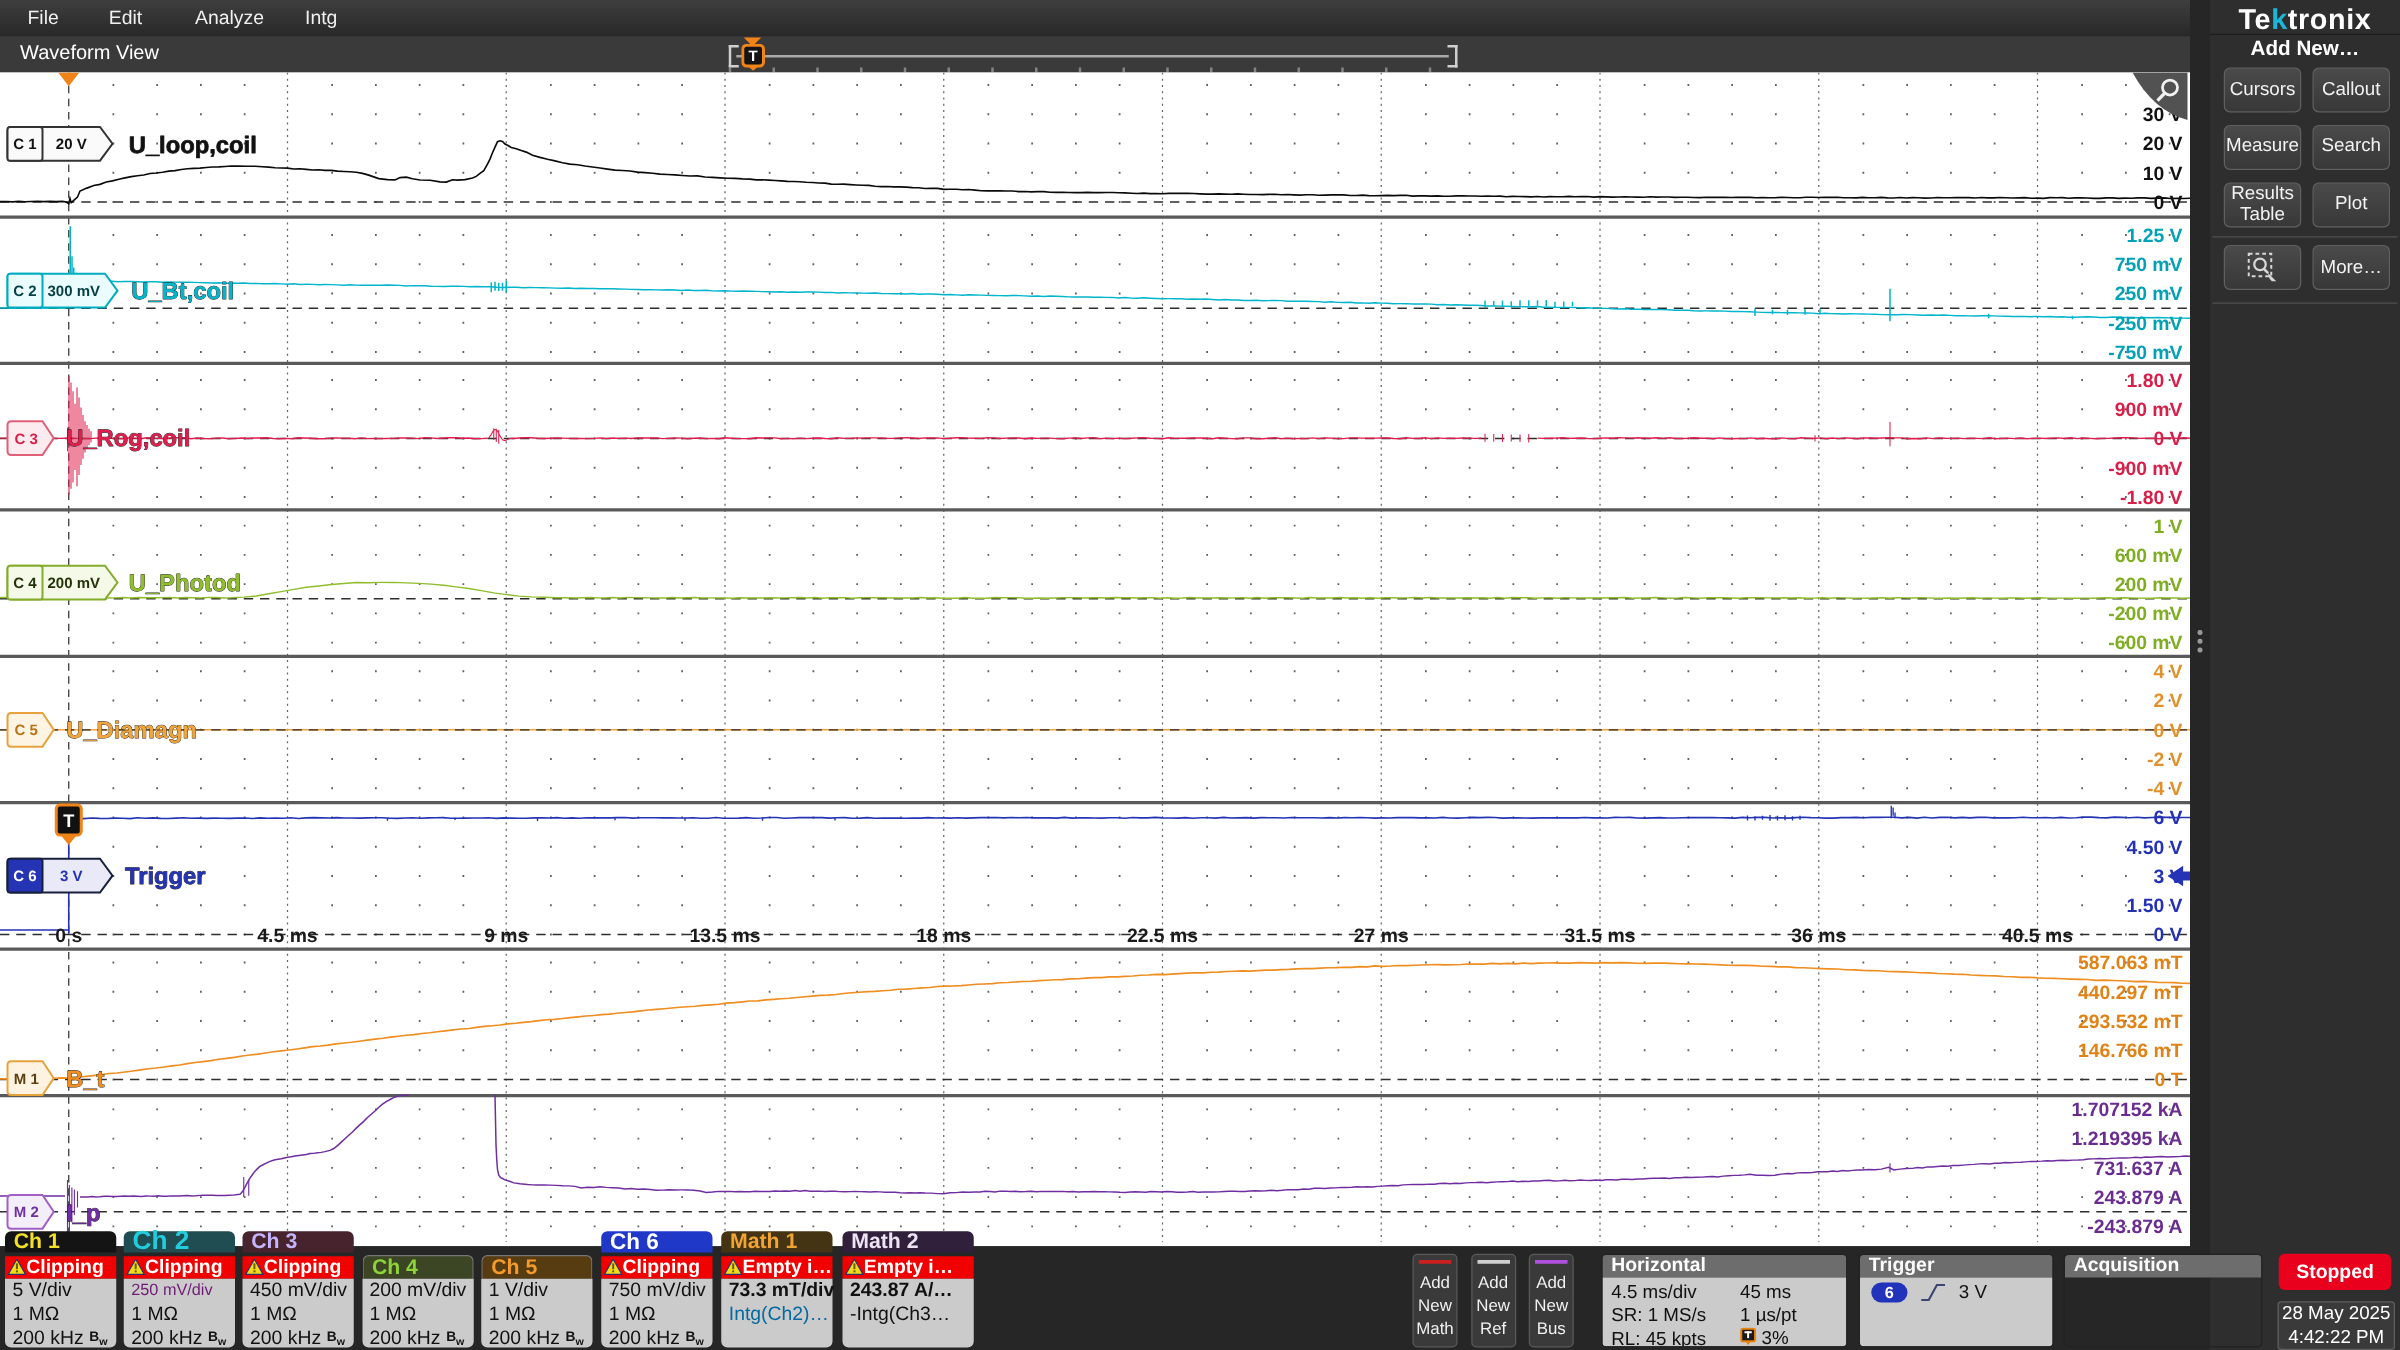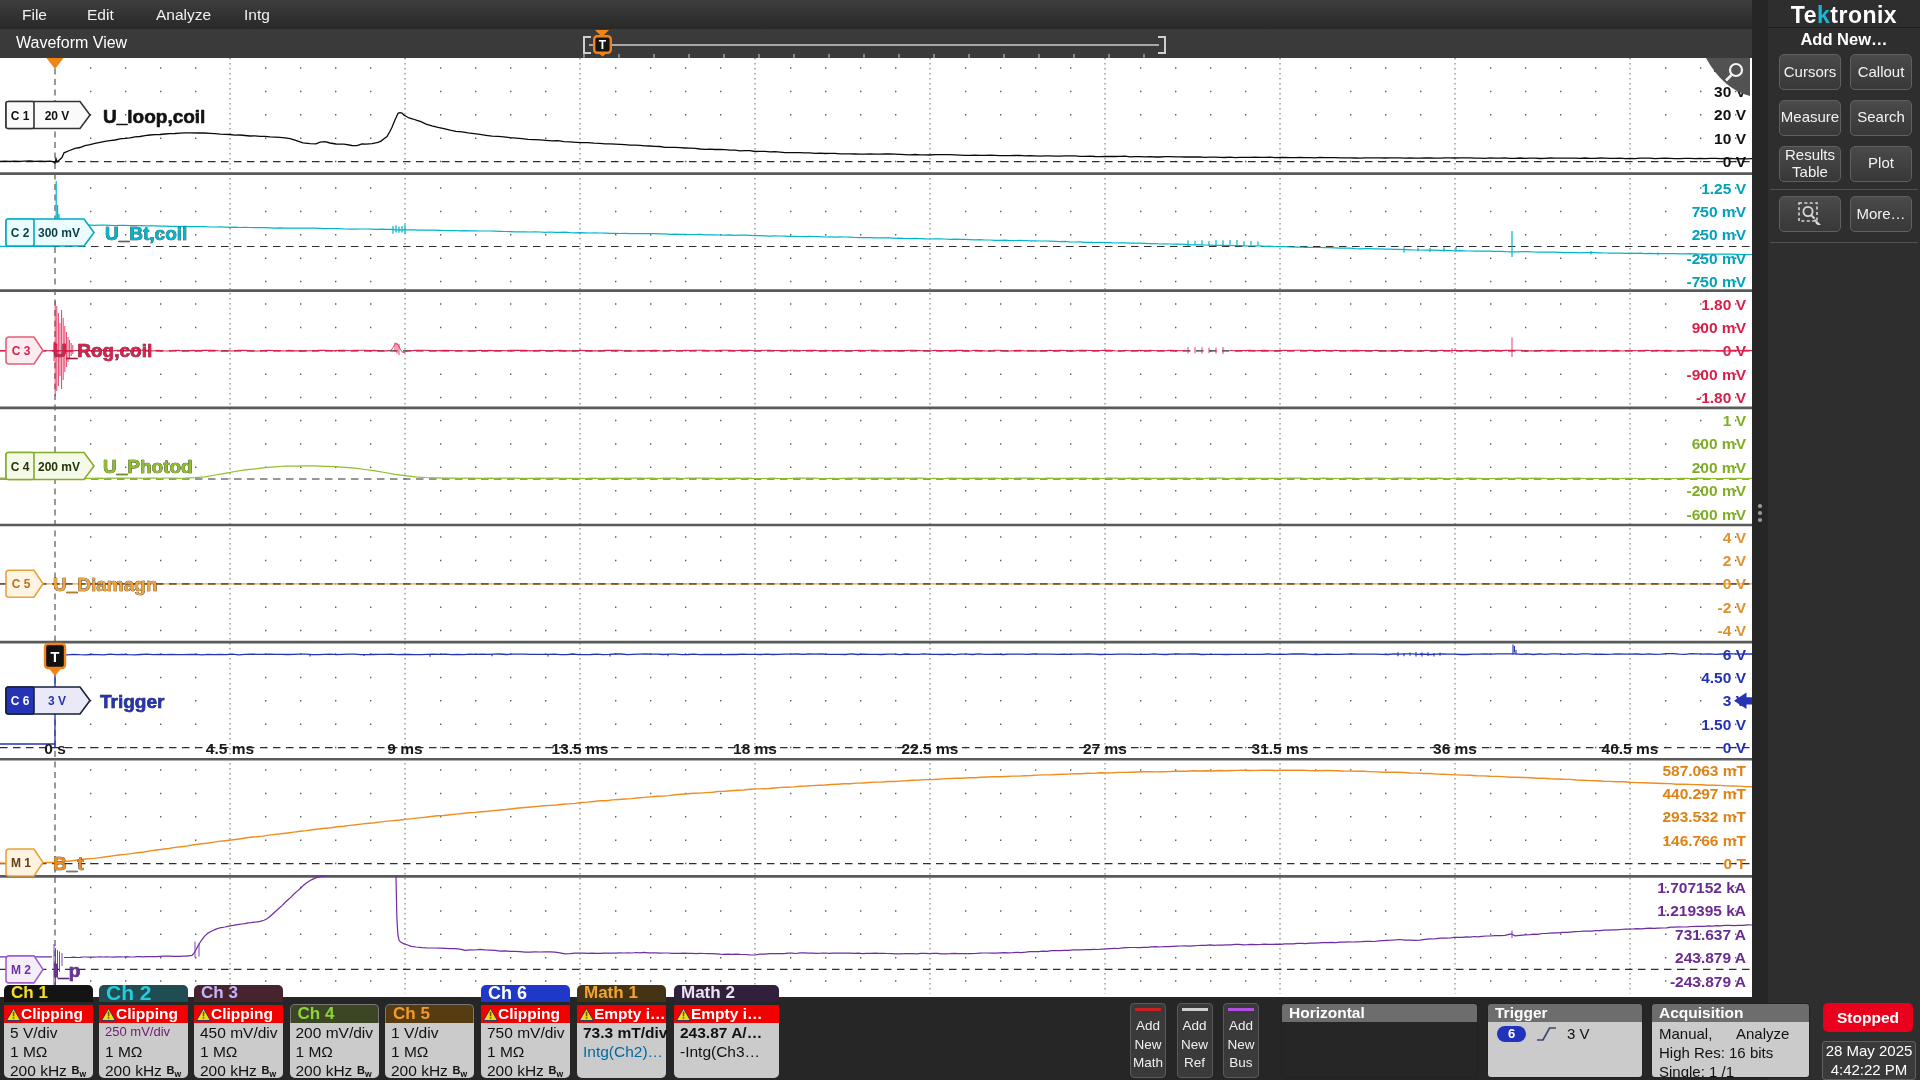--- a/index.html
+++ b/index.html
@@ -314,33 +314,40 @@
 <div style="position:absolute;left:1176.5px;top:1003px;width:36px;height:75px;background:#3a3a3a;border:1px solid #5a5a5a;border-radius:4px;box-sizing:border-box">
     <div style="position:absolute;left:4px;right:4px;top:4px;height:2.5px;background:#cfcfcf"></div>
     <div style="position:absolute;top:13px;width:100%;text-align:center;font-size:13.5px;line-height:18.5px;color:#f0f0f0">Add<br>New<br>Ref</div>
   </div>
 <div style="position:absolute;left:1223.0px;top:1003px;width:36px;height:75px;background:#3a3a3a;border:1px solid #5a5a5a;border-radius:4px;box-sizing:border-box">
     <div style="position:absolute;left:4px;right:4px;top:4px;height:2.5px;background:#b050e0"></div>
     <div style="position:absolute;top:13px;width:100%;text-align:center;font-size:13.5px;line-height:18.5px;color:#f0f0f0">Add<br>New<br>Bus</div>
   </div>
 <div style="position:absolute;left:1281px;top:1003px;width:197px;height:75px;border-radius:4px;overflow:hidden;border:1px solid #222;box-sizing:border-box">
     <div style="height:18px;background:#6d6d6d;color:#fdfdfd;font-weight:bold;font-size:15.5px;line-height:18px;padding-left:7px">Horizontal</div>
+    <div style="height:55px;background:#cbcbcb;position:relative;font-size:15px;color:#111">
+      <div style="position:absolute;left:7px;top:2.5px">4.5 ms/div</div>
+      <div style="position:absolute;left:110px;top:2.5px">45 ms</div>
+      <div style="position:absolute;left:7px;top:21.5px">SR: 1 MS/s</div>
+      <div style="position:absolute;left:110px;top:21.5px">1 µs/pt</div>
+      <div style="position:absolute;left:7px;top:40.5px">RL: 45 kpts</div>
+      <div style="position:absolute;left:110px;top:39.5px"><svg width="13" height="16" viewBox="0 0 13 16" style="vertical-align:-3px">
+          <path d="M4 10.5 L6.5 14 L9 10.5 Z" fill="#e8820c"></path>
+          <rect x="1" y="1" width="11" height="10" rx="1.5" fill="#1a1a1a" stroke="#e8820c" stroke-width="1.6"></rect>
+          <rect x="3.6" y="3" width="5.8" height="1.6" fill="#fff"></rect>
+          <rect x="5.7" y="3" width="1.6" height="5.5" fill="#fff"></rect>
+        </svg> 3%</div>
+    </div>
   </div>
 <div style="position:absolute;left:1487px;top:1003px;width:156px;height:75px;border-radius:4px;overflow:hidden;border:1px solid #222;box-sizing:border-box">
     <div style="height:18px;background:#6d6d6d;color:#fdfdfd;font-weight:bold;font-size:15.5px;line-height:18px;padding-left:7px">Trigger</div>
     <div style="height:55px;background:#cbcbcb;position:relative;font-size:15px;color:#111">
       <div style="position:absolute;left:9px;top:4px;width:29px;height:16px;background:#2233bb;border-radius:8px;color:#fff;font-weight:bold;font-size:13px;line-height:16px;text-align:center">6</div>
       <svg style="position:absolute;left:48px;top:4px" width="22" height="16" viewBox="0 0 22 16">
         <path d="M1 14 H7 L13.5 2 H20" fill="none" stroke="#3c4670" stroke-width="1.7"></path>
       </svg>
       <div style="position:absolute;left:79px;top:3px">3 V</div>
     </div>
   </div>
 <div style="position:absolute;left:1651px;top:1003px;width:159px;height:75px;border-radius:4px;overflow:hidden;border:1px solid #222;box-sizing:border-box">
     <div style="height:18px;background:#6d6d6d;color:#fdfdfd;font-weight:bold;font-size:15.5px;line-height:18px;padding-left:7px">Acquisition</div>
-    <div style="height:55px;background:#cbcbcb;position:relative;font-size:15px;color:#111">
-      <div style="position:absolute;left:7px;top:2.5px">Manual,</div>
-      <div style="position:absolute;left:84px;top:2.5px">Analyze</div>
-      <div style="position:absolute;left:7px;top:21.5px">High Res: 16 bits</div>
-      <div style="position:absolute;left:7px;top:40.5px">Single: 1 /1</div>
-    </div>
   </div>
 <div style="position:absolute;left:1823px;top:1003px;width:90px;height:29px;background:#e8001c;border-radius:5px;color:#fff;font-weight:bold;font-size:15.5px;text-align:center;line-height:29px">Stopped</div>
 <div style="position:absolute;left:1822px;top:1041px;width:92px;height:37px;background:#3a3a3a;border:1px solid #606060;border-radius:3px;color:#fff;font-size:15px;text-align:center;line-height:18.5px">28 May 2025<br>4:42:22 PM</div>
 </body></html>

